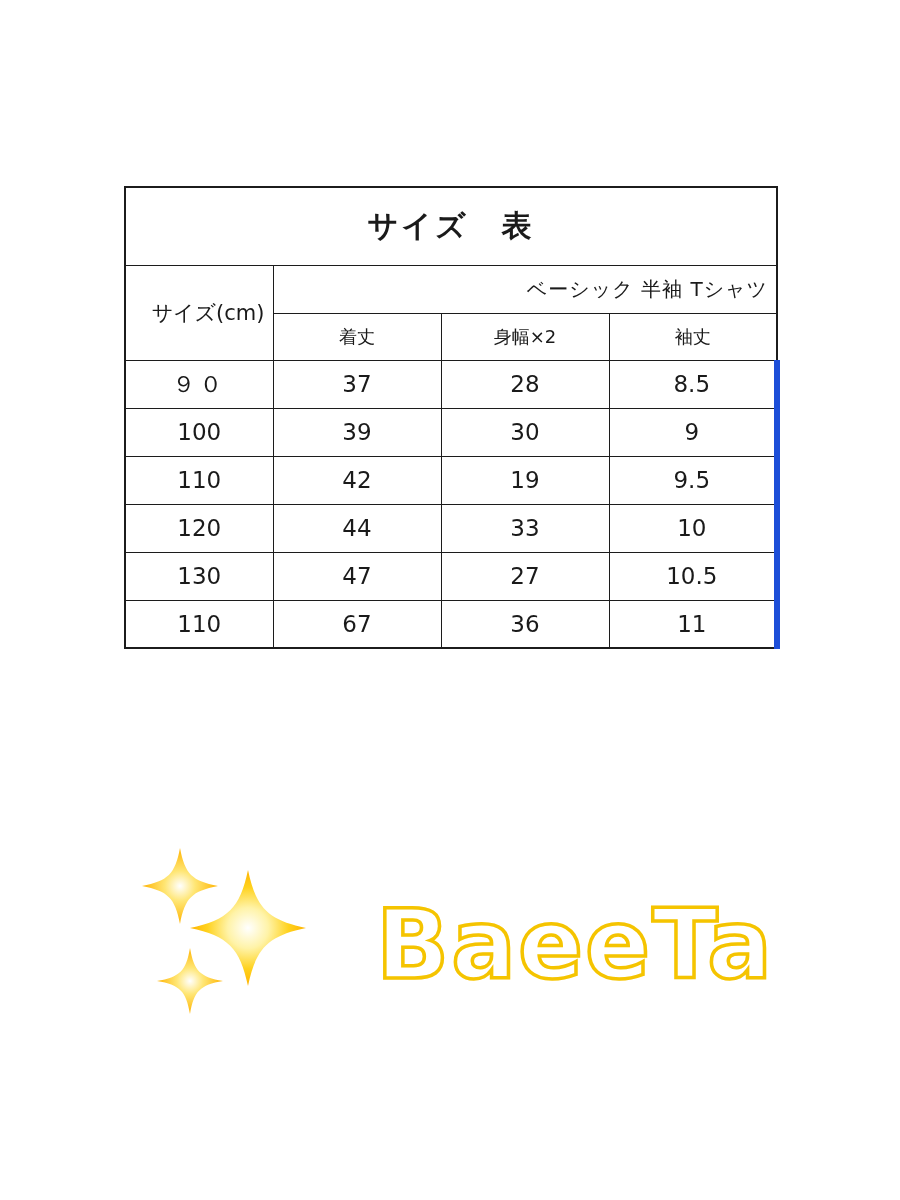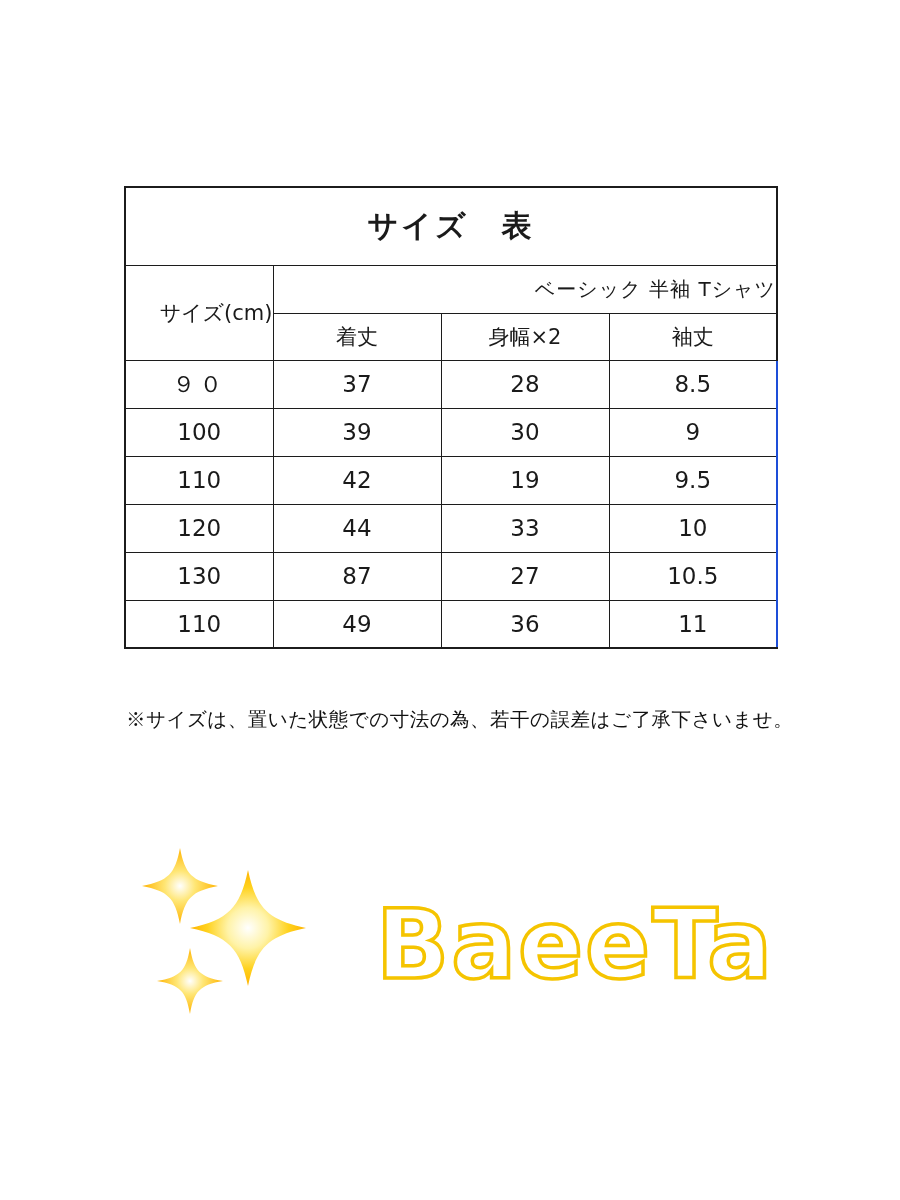--- a/index.html
+++ b/index.html
@@ -32,21 +32,21 @@
     border-collapse: collapse;
     table-layout: fixed;
     background: #fff;
   }
   .size-table td,
   .size-table th {
     border: 1px solid #1c1c1c;
     text-align: center;
     vertical-align: middle;
     font-weight: normal;
-    padding: 0;
+    padding: 8px;
   }
 
   .title-row td {
     height: 78px;
     font-size: 30px;
     letter-spacing: 2px;
     font-weight: bold;
     border-top: 2px solid #1c1c1c;
     border-left: 2px solid #1c1c1c;
     border-right: 2px solid #1c1c1c;
@@ -65,35 +65,35 @@
     font-size: 21px;
     border-left: 2px solid #1c1c1c;
   }
   .group-row .group-cell {
     border-right: 2px solid #1c1c1c;
     letter-spacing: 1px;
   }
 
   .sub-row td {
     height: 47px;
-    font-size: 21px;
+    font-size: 18px;
   }
   .sub-row td.last {
     border-right: 2px solid #1c1c1c;
   }
 
   .data-row td {
     height: 48px;
     font-size: 23px;
   }
   .data-row td.first {
     border-left: 2px solid #1c1c1c;
   }
   .data-row td.last {
-    border-right: 2px solid #1d4ed8;
+    border-right: 6px solid #1d4ed8;
   }
   .data-row.last-row td {
     border-bottom: 2px solid #1c1c1c;
   }
   .sizecol { width: 148px; }
   .col1 { width: 168px; }
   .col2 { width: 168px; }
   .col3 { width: 168px; }
 
   .spaced { letter-spacing: 4px; }
@@ -167,34 +167,33 @@
         <td class="last">9.5</td>
       </tr>
       <tr class="data-row">
         <td class="first">120</td>
         <td>44</td>
         <td>33</td>
         <td class="last">10</td>
       </tr>
       <tr class="data-row">
         <td class="first">130</td>
-        <td>87</td>
+        <td>47</td>
         <td>27</td>
         <td class="last">10.5</td>
       </tr>
       <tr class="data-row last-row">
         <td class="first">110</td>
-        <td>49</td>
+        <td>67</td>
         <td>36</td>
         <td class="last">11</td>
       </tr>
     </tbody>
   </table>
 
-  <div class="note">※サイズは、置いた状態での寸法の為、若干の誤差はご了承下さいませ。</div>
 
   <div class="logo">
     <svg width="640" height="210" viewBox="0 0 640 210" xmlns="http://www.w3.org/2000/svg">
       <defs>
         <radialGradient id="starGrad" cx="50%" cy="50%" r="50%">
           <stop offset="0%" stop-color="#ffffff"></stop>
           <stop offset="35%" stop-color="#fff3a8"></stop>
           <stop offset="70%" stop-color="#ffd21e"></stop>
           <stop offset="100%" stop-color="#ffb300"></stop>
         </radialGradient>

